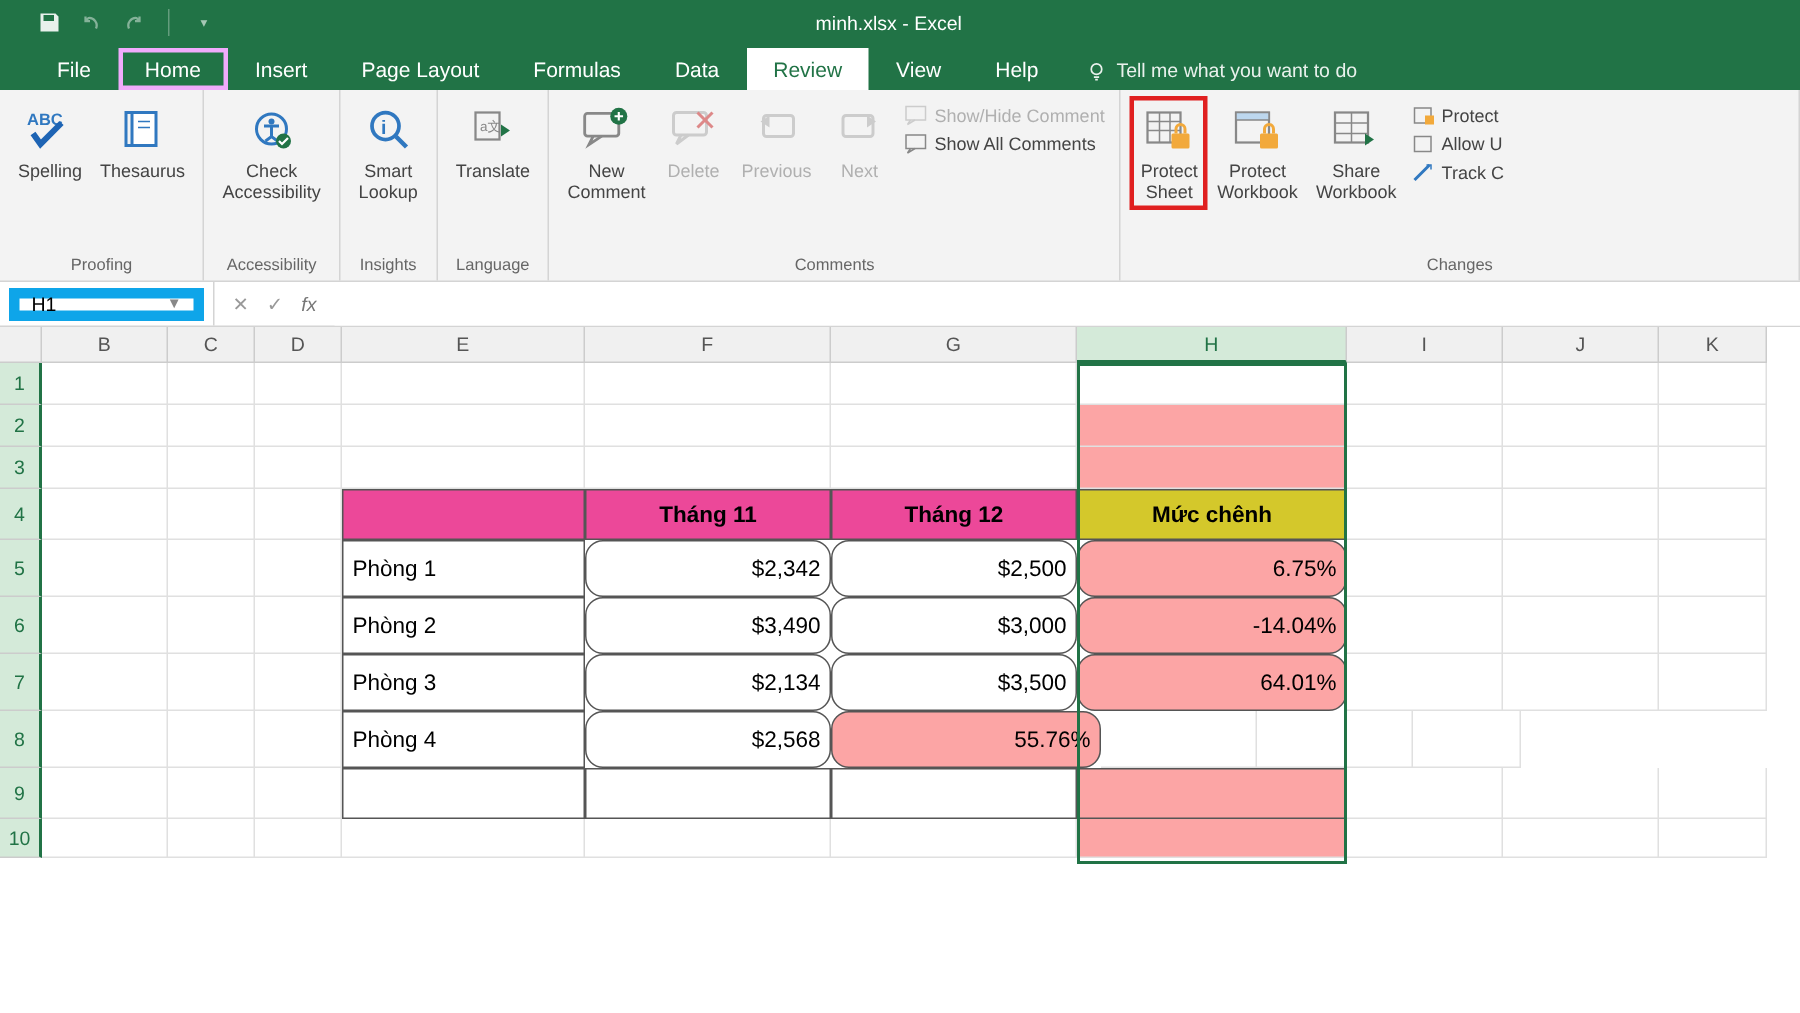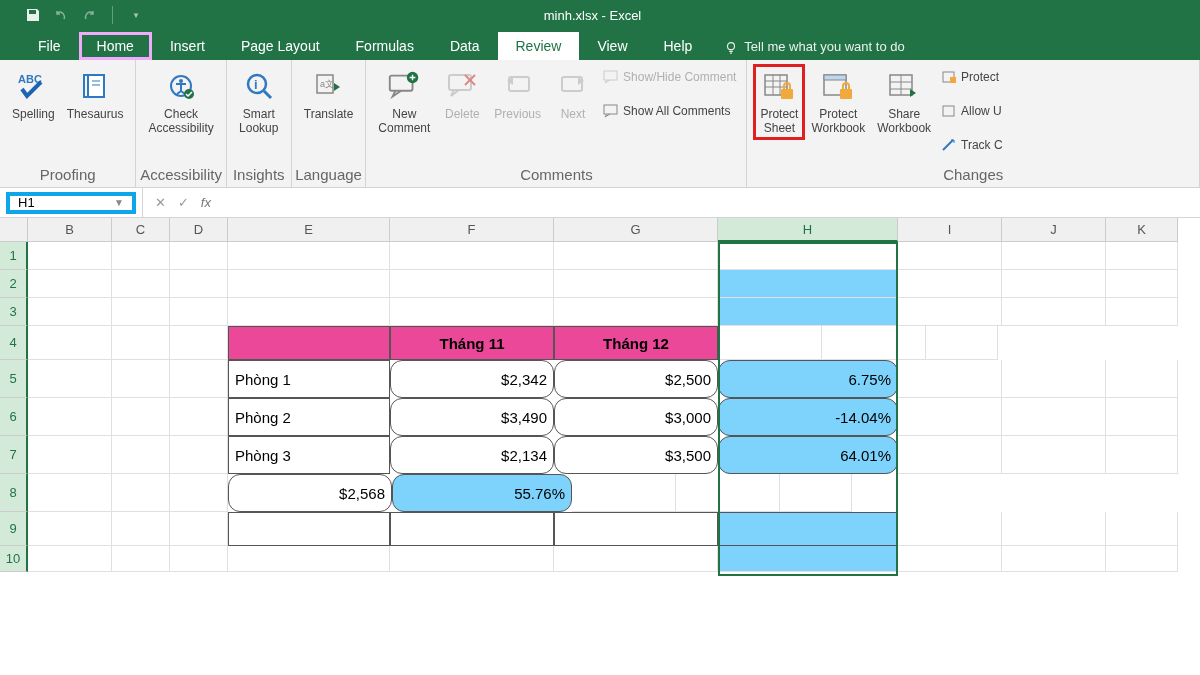--- a/index.html
+++ b/index.html
@@ -17,53 +17,53 @@
   .tab { padding: 6px 18px; cursor: pointer; }
   .tab.active { background: #fff; color: #217346; }
   .tab.highlighted { border: 3px solid #f0abfc; padding: 3px 15px; }
   .tellme { display: flex; align-items: center; gap: 6px; padding: 6px 14px; font-size: 13px; opacity: .9; }
   .bulb { width: 14px; height: 14px; }
   
   
   .ribbon { background: #f3f3f3; border-bottom: 1px solid #d4d4d4; height: 128px; display: flex; }
   .group { border-right: 1px solid #d4d4d4; display: flex; flex-direction: column; }
   .group-body { flex: 1; display: flex; align-items: flex-start; padding: 4px 6px 0; }
-  .group-label { text-align: center; font-size: 15px; color: #666; padding: 2px 0 4px; }
+  .group-label { text-align: center; font-size: 11px; color: #666; padding: 2px 0 4px; }
   .rbtn { display: flex; flex-direction: column; align-items: center; justify-content: flex-start; padding: 4px 6px; font-size: 12px; color: #444; text-align: center; cursor: pointer; min-width: 52px; }
   .rbtn .ico { width: 36px; height: 36px; display: flex; align-items: center; justify-content: center; margin-bottom: 4px; }
   .rbtn .lbl { line-height: 1.15; }
   .rbtn.disabled { color: #b0b0b0; }
   .rbtn.highlighted { border: 3px solid #e02020; padding: 1px 3px; }
-  .side-list { display: flex; flex-direction: column; gap: 20px; padding: 6px 4px 0 4px; font-size: 12px; color: #444; }
+  .side-list { display: flex; flex-direction: column; gap: 5px; padding: 6px 4px 0 4px; font-size: 12px; color: #444; }
   .side-item { display: flex; align-items: center; gap: 4px; white-space: nowrap; }
   .side-item.disabled { color: #b0b0b0; }
   
   
   .fbar { display: flex; align-items: center; border-bottom: 1px solid #d4d4d4; height: 30px; background: #fff; font-size: 13px; }
-  .namebox { width: 130px; border: 4px solid #0ea5e9; margin: 18px 6px; height: 22px; display: flex; align-items: center; padding: 0 8px; justify-content: space-between; }
+  .namebox { width: 130px; border: 7px solid #0ea5e9; margin: 18px 6px; height: 22px; display: flex; align-items: center; padding: 0 8px; justify-content: space-between; }
   .namebox .dd { color: #888; font-size: 10px; }
   .fbar-sep { width: 1px; background: #d4d4d4; height: 100%; }
   .fbar-btns { display: flex; align-items: center; gap: 12px; padding: 0 12px; color: #999; }
   .fx { font-style: italic; color: #777; font-size: 13px; }
   .formula-input { flex: 1; height: 100%; border: none; padding: 0 8px; font-size: 13px; }
   
   
   .grid-wrap { position: relative; }
   .corner { position: absolute; left: 0; top: 0; width: 28px; height: 24px; background: #f0f0f0; border-right: 1px solid #ccc; border-bottom: 1px solid #ccc; }
   .colhdrs { display: flex; margin-left: 28px; height: 24px; }
   .colhdr { background: #f0f0f0; border-right: 1px solid #ccc; border-bottom: 1px solid #ccc; text-align: center; font-size: 13px; color: #555; line-height: 24px; }
   .colhdr.sel { background: #d4ead9; color: #217346; border-bottom: 2px solid #217346; }
   .rows { }
   .row { display: flex; }
   .rowhdr { width: 28px; background: #f0f0f0; border-right: 1px solid #ccc; border-bottom: 1px solid #ccc; text-align: center; font-size: 13px; color: #555; display: flex; align-items: center; justify-content: center; }
   .rowhdr.sel { background: #d4ead9; color: #217346; border-right: 2px solid #217346; }
   .cell { border-right: 1px solid #e0e0e0; border-bottom: 1px solid #e0e0e0; font-size: 15px; padding: 0 6px; display: flex; align-items: center; background: #fff; }
   .cell.right { justify-content: flex-end; border-radius: 12px; }
   .cell.center { justify-content: center; }
-  .cell.selcol { background: #7dd3fc; }
+  .cell.selcol { background: #fca5a5; }
   
   
   .tbl .cell { border: 1px solid #555; }
   .hdrcell { background: #ec4899; font-weight: bold; }
   
   
   .sel-outline { position: absolute; border: 2px solid #217346; pointer-events: none; }
   
   
   .cB{width:84px}.cC{width:58px}.cD{width:58px}.cE{width:162px}.cF{width:164px}.cG{width:164px}.cH{width:180px}.cI{width:104px}.cJ{width:104px}.cK{width:72px}
@@ -397,20 +397,21 @@
     </div>
 
     <div class="row tbl" style="height:34px">
       <div class="rowhdr sel">4</div>
       <div class="cell cB" style="border:0;border-right:1px solid #e0e0e0;border-bottom:1px solid #e0e0e0"></div>
         <div class="cell cC" style="border:0;border-right:1px solid #e0e0e0;border-bottom:1px solid #e0e0e0"></div>
         <div class="cell cD" style="border:0;border-right:1px solid #e0e0e0;border-bottom:1px solid #e0e0e0"></div>
       <div class="cell cE hdrcell center"></div>
       <div class="cell cF hdrcell center">Tháng 11</div>
       <div class="cell cG hdrcell center">Tháng 12</div>
+      <div class="cell cH hdrcell center selcol" style="background:#d4c82b">Mức chênh</div>
       <div class="cell cI" style="border:0;border-right:1px solid #e0e0e0;border-bottom:1px solid #e0e0e0"></div>
         <div class="cell cJ" style="border:0;border-right:1px solid #e0e0e0;border-bottom:1px solid #e0e0e0"></div>
         <div class="cell cK" style="border:0;border-right:1px solid #e0e0e0;border-bottom:1px solid #e0e0e0"></div>
     </div>
 
     <div class="row tbl" style="height:38px">
       <div class="rowhdr sel">5</div>
       <div class="cell cB" style="border:0;border-right:1px solid #e0e0e0;border-bottom:1px solid #e0e0e0"></div>
         <div class="cell cC" style="border:0;border-right:1px solid #e0e0e0;border-bottom:1px solid #e0e0e0"></div>
         <div class="cell cD" style="border:0;border-right:1px solid #e0e0e0;border-bottom:1px solid #e0e0e0"></div>
@@ -446,20 +447,21 @@
       <div class="cell cH right selcol">64.01%</div>
       <div class="cell cI" style="border:0;border-right:1px solid #e0e0e0;border-bottom:1px solid #e0e0e0"></div>
         <div class="cell cJ" style="border:0;border-right:1px solid #e0e0e0;border-bottom:1px solid #e0e0e0"></div>
         <div class="cell cK" style="border:0;border-right:1px solid #e0e0e0;border-bottom:1px solid #e0e0e0"></div>
     </div>
     <div class="row tbl" style="height:38px">
       <div class="rowhdr sel">8</div>
       <div class="cell cB" style="border:0;border-right:1px solid #e0e0e0;border-bottom:1px solid #e0e0e0"></div>
         <div class="cell cC" style="border:0;border-right:1px solid #e0e0e0;border-bottom:1px solid #e0e0e0"></div>
         <div class="cell cD" style="border:0;border-right:1px solid #e0e0e0;border-bottom:1px solid #e0e0e0"></div>
+      <div class="cell cE">Phòng 4</div>
       <div class="cell cF right">$2,568</div>
       <div class="cell cH right selcol">55.76%</div>
       <div class="cell cI" style="border:0;border-right:1px solid #e0e0e0;border-bottom:1px solid #e0e0e0"></div>
         <div class="cell cJ" style="border:0;border-right:1px solid #e0e0e0;border-bottom:1px solid #e0e0e0"></div>
         <div class="cell cK" style="border:0;border-right:1px solid #e0e0e0;border-bottom:1px solid #e0e0e0"></div>
     </div>
 
     <div class="row tbl" style="height:34px">
       <div class="rowhdr sel">9</div>
       <div class="cell cB" style="border:0;border-right:1px solid #e0e0e0;border-bottom:1px solid #e0e0e0"></div>

